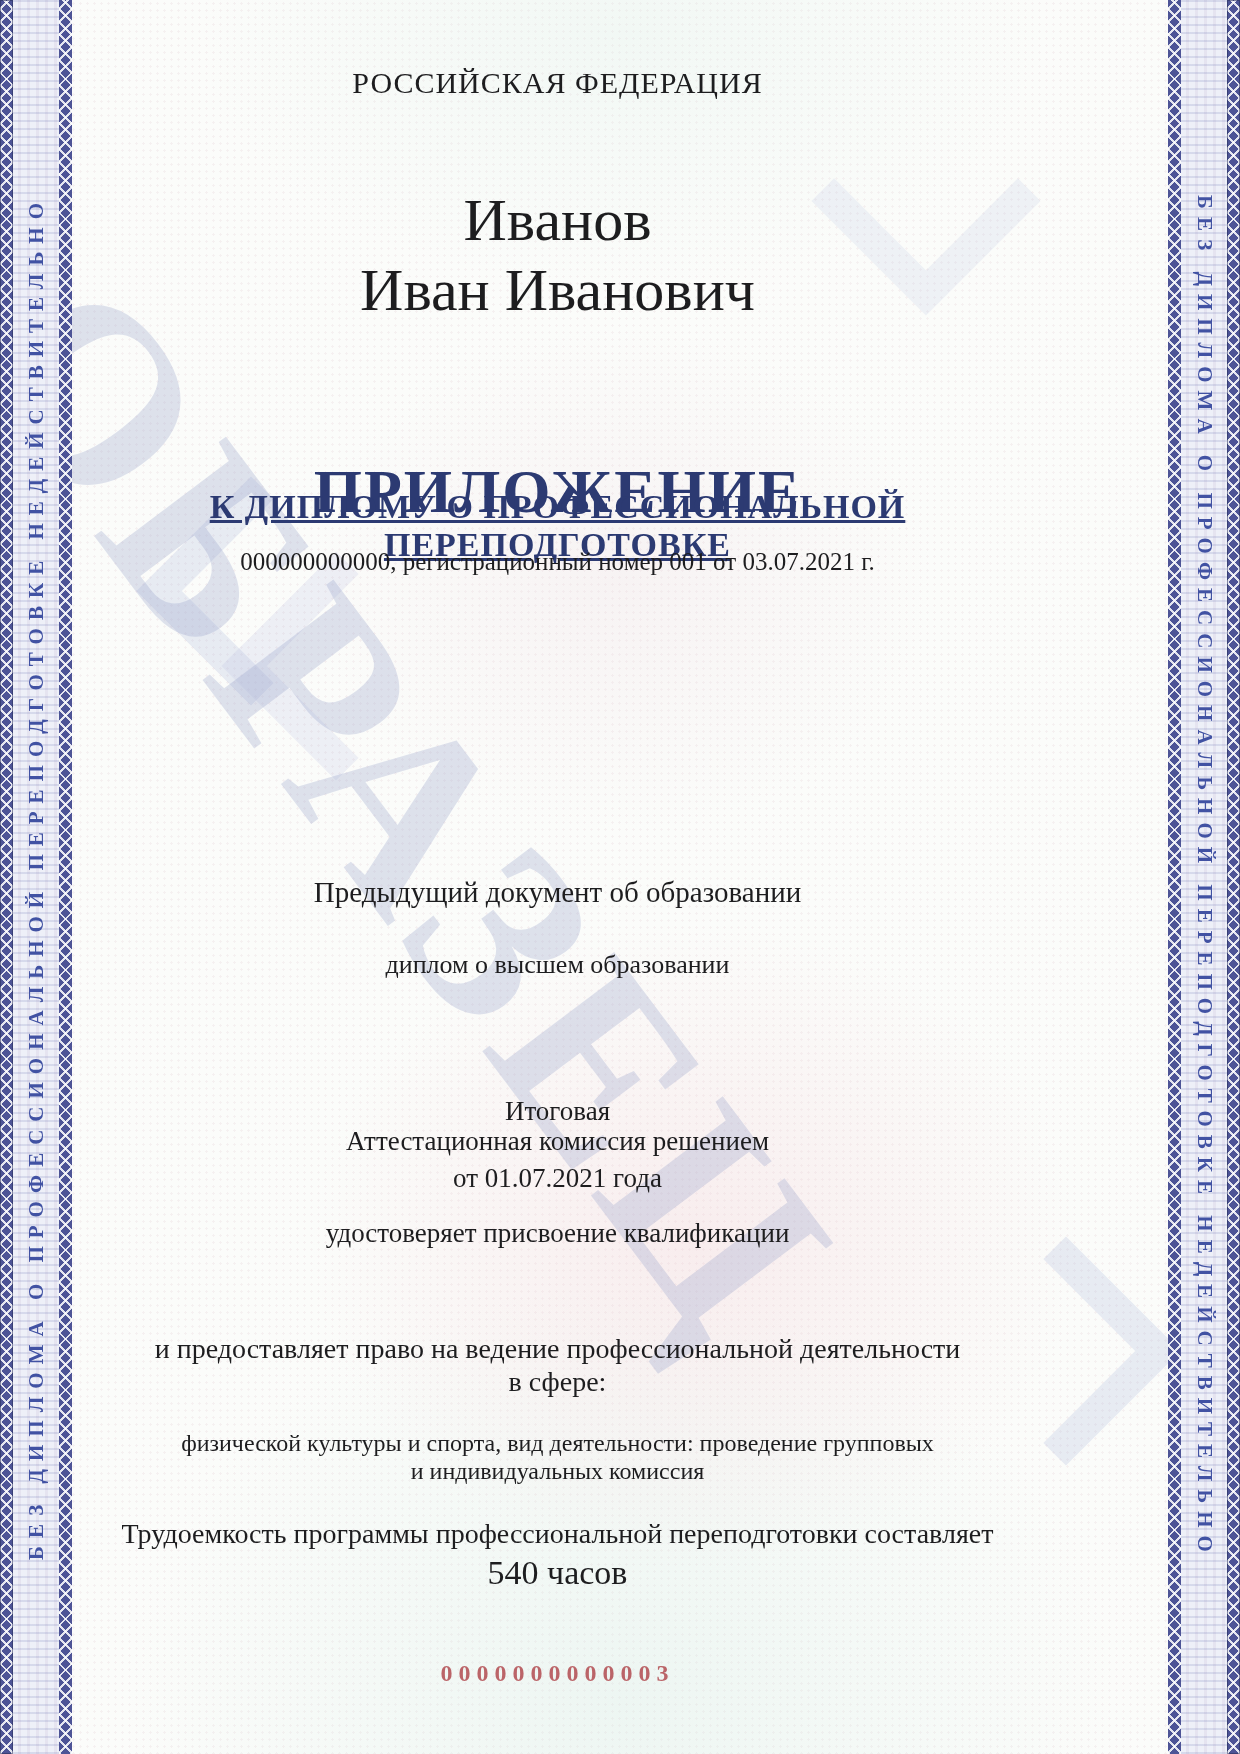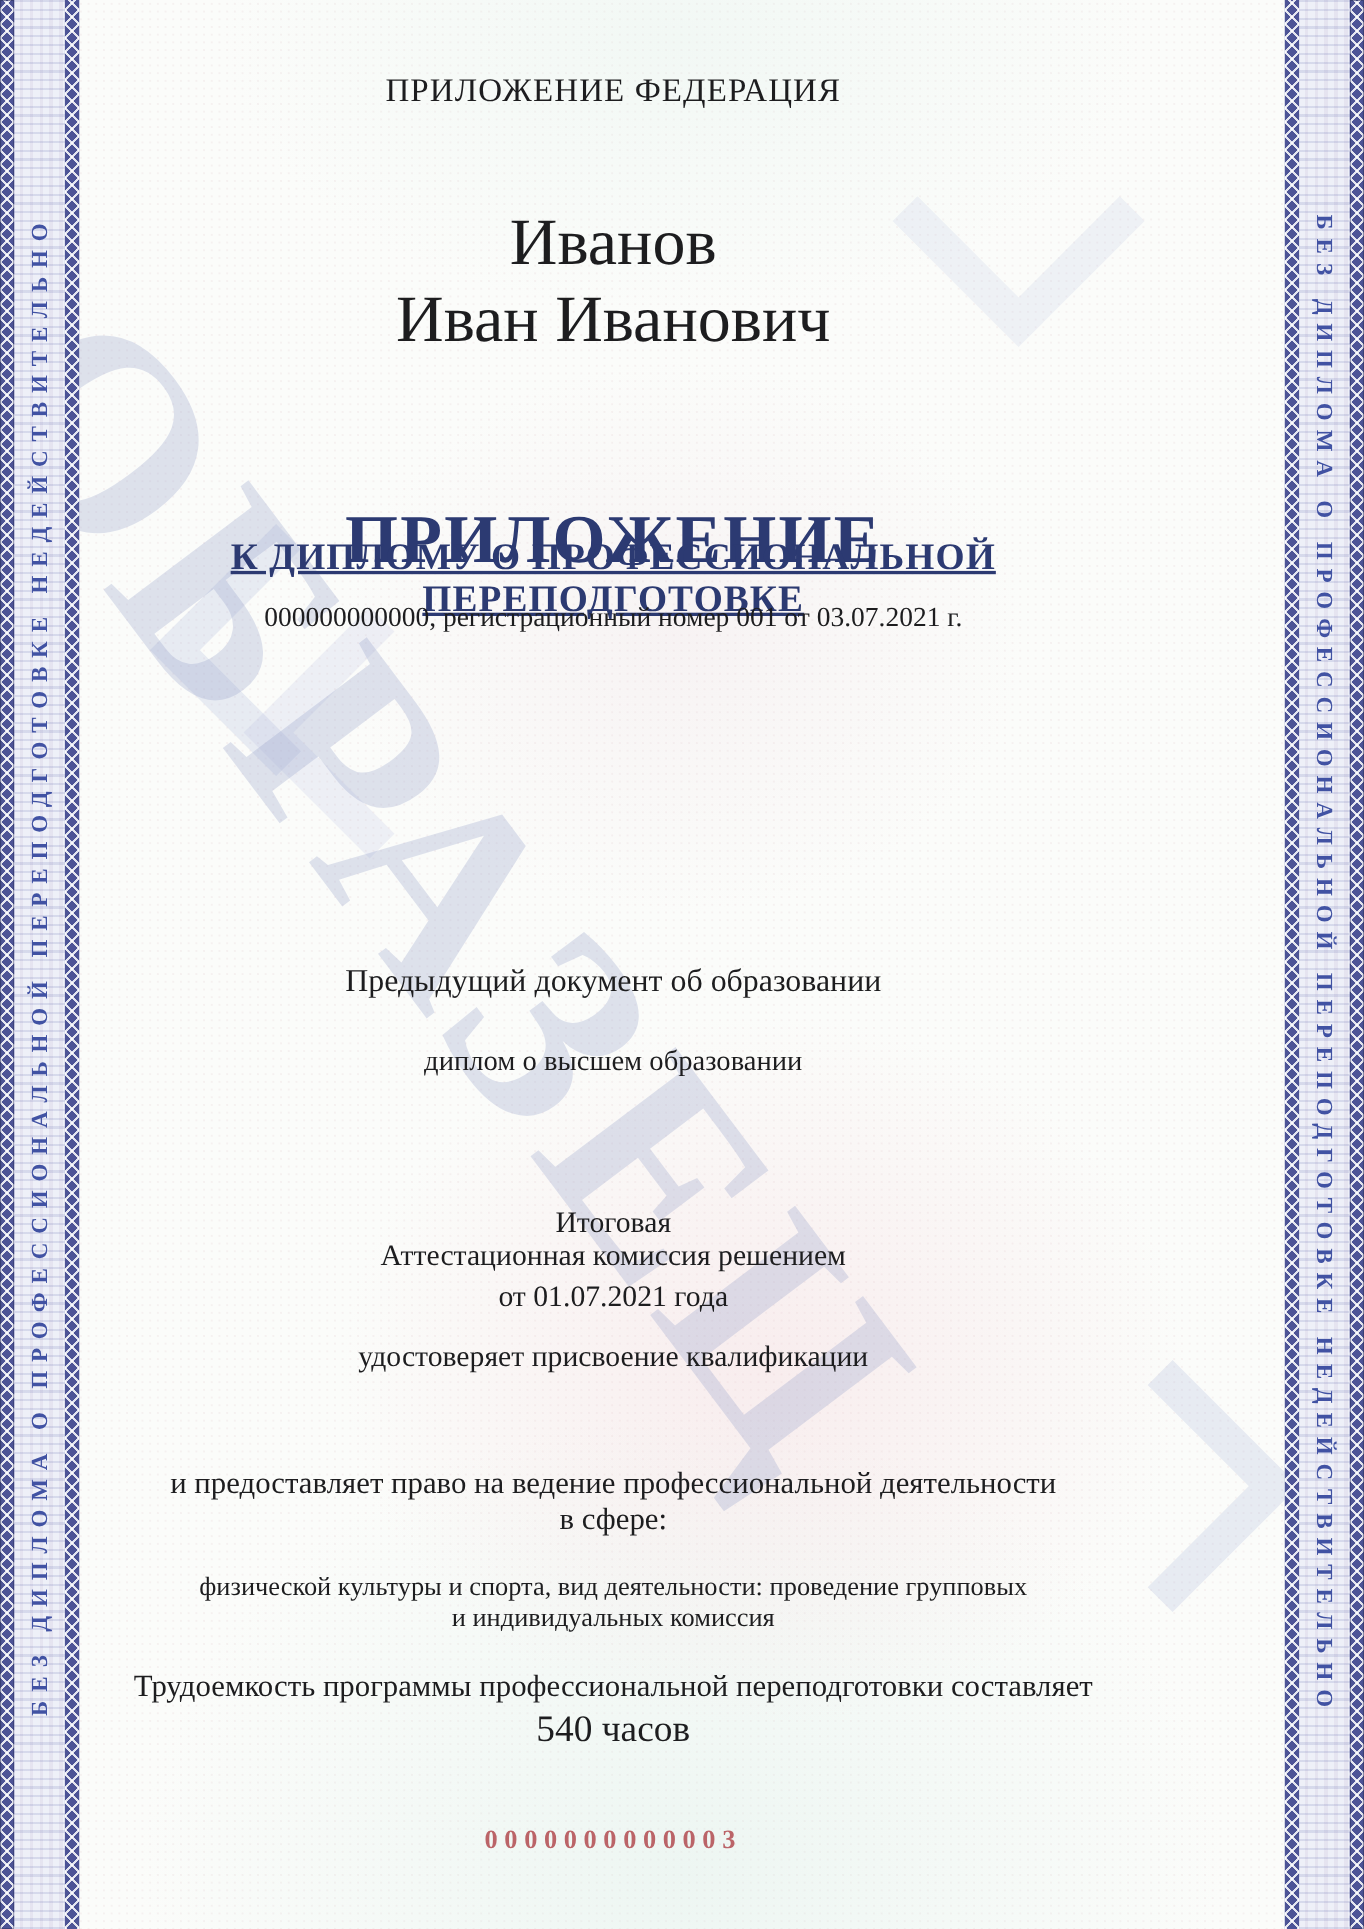--- a/index.html
+++ b/index.html
@@ -103,21 +103,21 @@
   </div>
 
   <div class="side-border right">
     <div class="edge outer"></div>
     <div class="edge inner"></div>
     <div class="vtext">БЕЗ ДИПЛОМА О ПРОФЕССИОНАЛЬНОЙ ПЕРЕПОДГОТОВКЕ НЕДЕЙСТВИТЕЛЬНО</div>
   </div>
 
   <div class="content">
 
-    <div class="tb header-line">ПРИЛОЖЕНИЕ ФЕДЕРАЦИЯ</div>
+    <div class="tb header-line">РОССИЙСКАЯ ФЕДЕРАЦИЯ</div>
 
     <div class="tb holder">
       <div>Иванов</div>
       <div>Иван Иванович</div>
     </div>
 
     <div class="tb doc-title">ПРИЛОЖЕНИЕ</div>
     <div class="tb doc-subtitle">К ДИПЛОМУ О ПРОФЕССИОНАЛЬНОЙ ПЕРЕПОДГОТОВКЕ</div>
     <div class="tb reg-line">000000000000, регистрационный номер 001 от 03.07.2021 г.</div>
 

